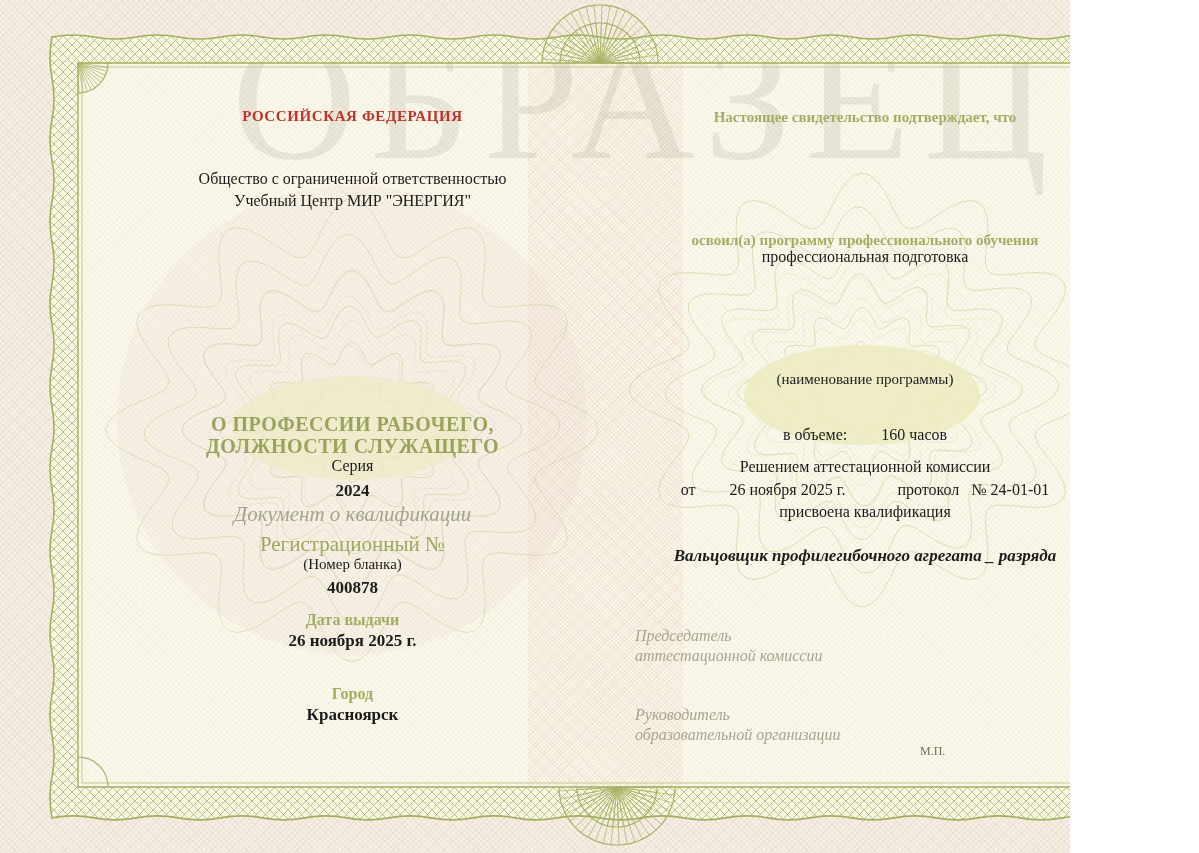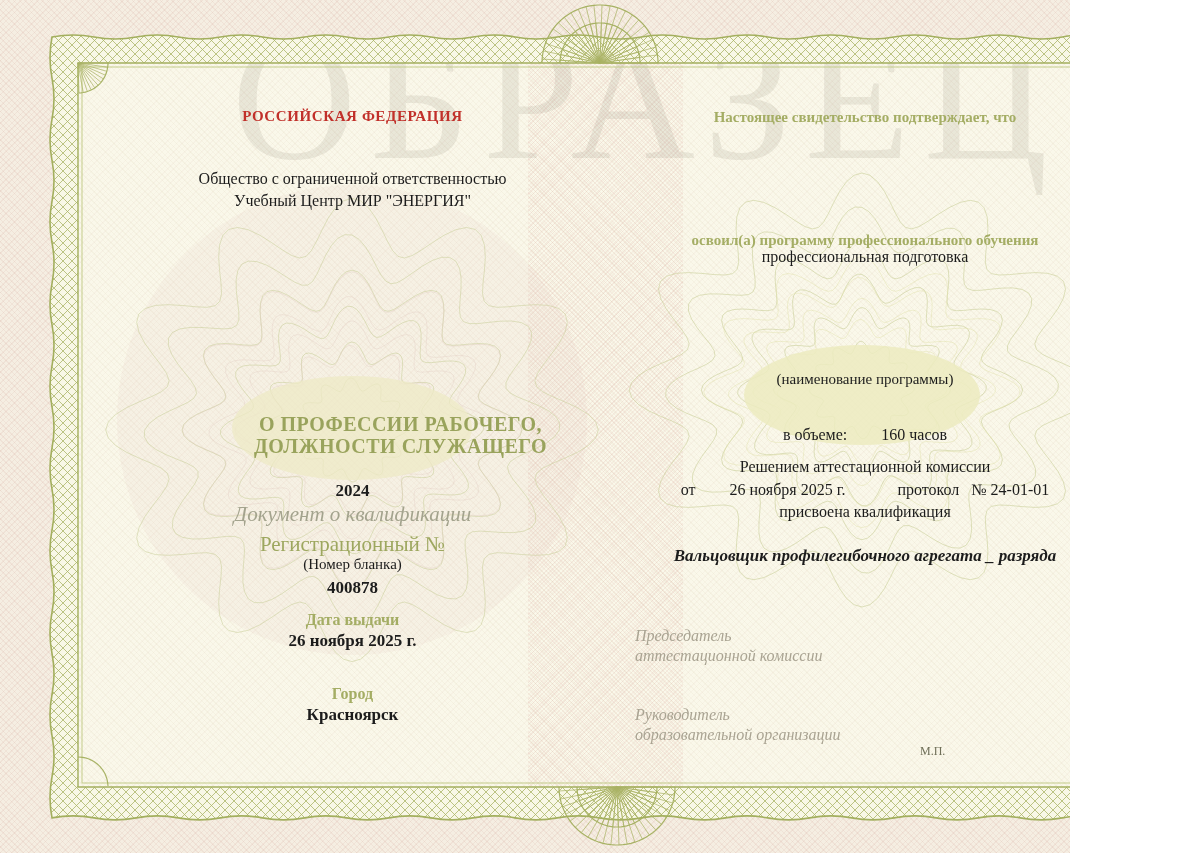--- a/index.html
+++ b/index.html
@@ -34,21 +34,21 @@
   .col-left{left:80px;width:545px;}
   .col-right{left:625px;width:480px;}
   .t{position:absolute;left:0;width:100%;text-align:center;line-height:1.15;white-space:nowrap;}
   .red{color:#c1302a;font-weight:bold;font-size:15px;letter-spacing:.6px;}
   .black{color:#1c1c1c;}
   .olive-b{color:#a4ad64;font-weight:bold;}
   .olive{color:#9da75f;}
   .gray-it{color:#a3a38d;font-style:italic;}
   .sig{color:#a9a392;font-style:italic;font-size:16px;text-align:left;}
   .title{color:#97a157;font-weight:bold;font-size:40px;letter-spacing:1px;}
-  .subtitle{color:#99a35c;font-weight:bold;font-size:20px;letter-spacing:.5px;margin-left:48px;}
+  .subtitle{color:#99a35c;font-weight:bold;font-size:20px;letter-spacing:.5px;}
   .bi{font-weight:bold;font-style:italic;}
   .gap-lg{display:inline-block;width:34px;}
   .gap-xl{display:inline-block;width:52px;}
   .gap-sm{display:inline-block;width:12px;}
 </style>
 </head>
 <body>
 
 <div class="page">
 
@@ -215,20 +215,21 @@
       <polyline points="1093.0,787.0 1093.1,784.9 1093.3,782.8 1093.7,780.8 1094.2,778.7 1094.8,776.7 1095.6,774.8 1096.5,772.9 1097.6,771.1 1098.7,769.4 1100.0,767.7 1101.4,766.2 1102.9,764.7 1104.5,763.4 1106.2,762.1 1108.0,761.0 1109.8,760.0 1111.8,759.2 1113.7,758.5 1115.7,757.9 1117.8,757.5 1119.9,757.2 1122.0,757.0 " fill="none" stroke="#a3af5e" stroke-width="1.2" opacity="0.95"></polyline>
       <polyline points="78.0,757.0 80.1,757.1 82.2,757.3 84.2,757.7 86.3,758.2 88.3,758.8 90.2,759.6 92.1,760.5 93.9,761.6 95.6,762.7 97.3,764.0 98.8,765.4 100.3,766.9 101.6,768.5 102.9,770.2 104.0,772.0 105.0,773.8 105.8,775.8 106.5,777.7 107.1,779.7 107.5,781.8 107.8,783.9 108.0,786.0 " fill="none" stroke="#a3af5e" stroke-width="1.2" opacity="0.95"></polyline>
     </svg>
 
   <div class="col col-left">
     <div class="t red" style="top:108px">РОССИЙСКАЯ ФЕДЕРАЦИЯ</div>
     <div class="t black" style="top:170px;font-size:16px">Общество с ограниченной ответственностью</div>
     <div class="t black" style="top:192px;font-size:16px">Учебный Центр МИР "ЭНЕРГИЯ"</div>
     <div class="t subtitle" style="top:413px">О ПРОФЕССИИ РАБОЧЕГО,</div>
     <div class="t subtitle" style="top:435px">ДОЛЖНОСТИ СЛУЖАЩЕГО</div>
+    <div class="t black" style="top:457px;font-size:16px">Серия</div>
     <div class="t black" style="top:481px;font-size:17px;font-weight:bold">2024</div>
     <div class="t gray-it" style="top:502px;font-size:21px">Документ о квалификации</div>
     <div class="t olive" style="top:532px;font-size:21px">Регистрационный №</div>
     <div class="t black" style="top:556px;font-size:15px">(Номер бланка)</div>
     <div class="t black" style="top:578px;font-size:17px;font-weight:bold">400878</div>
     <div class="t olive-b" style="top:611px;font-size:16px">Дата выдачи</div>
     <div class="t black" style="top:631px;font-size:17px;font-weight:bold">26 ноября 2025 г.</div>
     <div class="t olive-b" style="top:685px;font-size:16px">Город</div>
     <div class="t black" style="top:705px;font-size:17px;font-weight:bold">Красноярск</div>
   </div>

